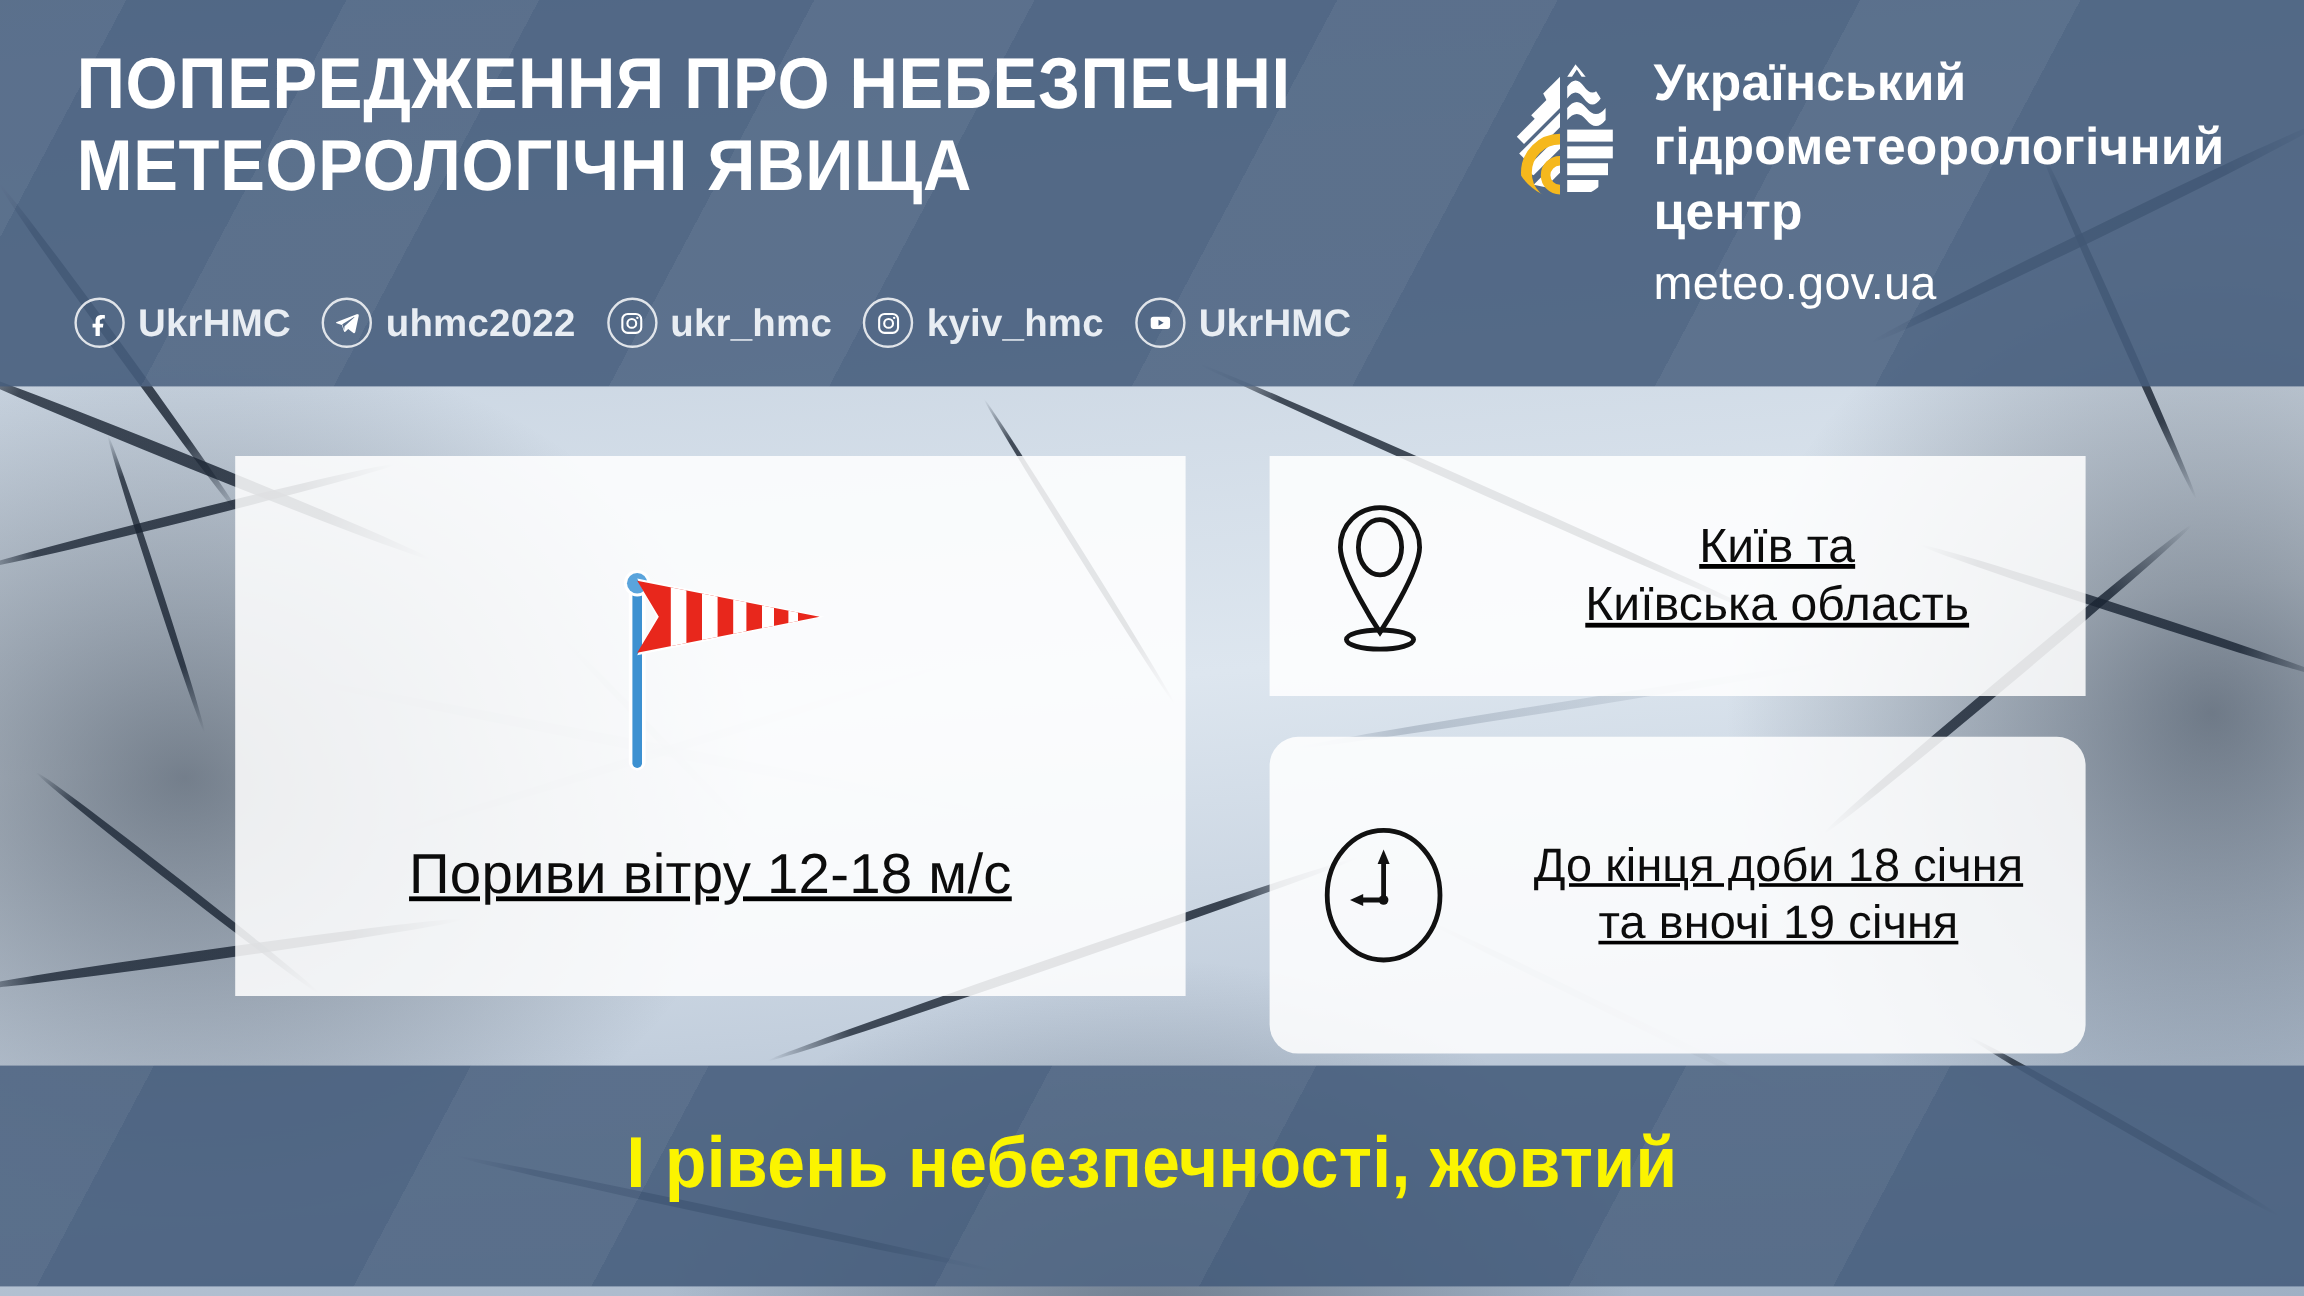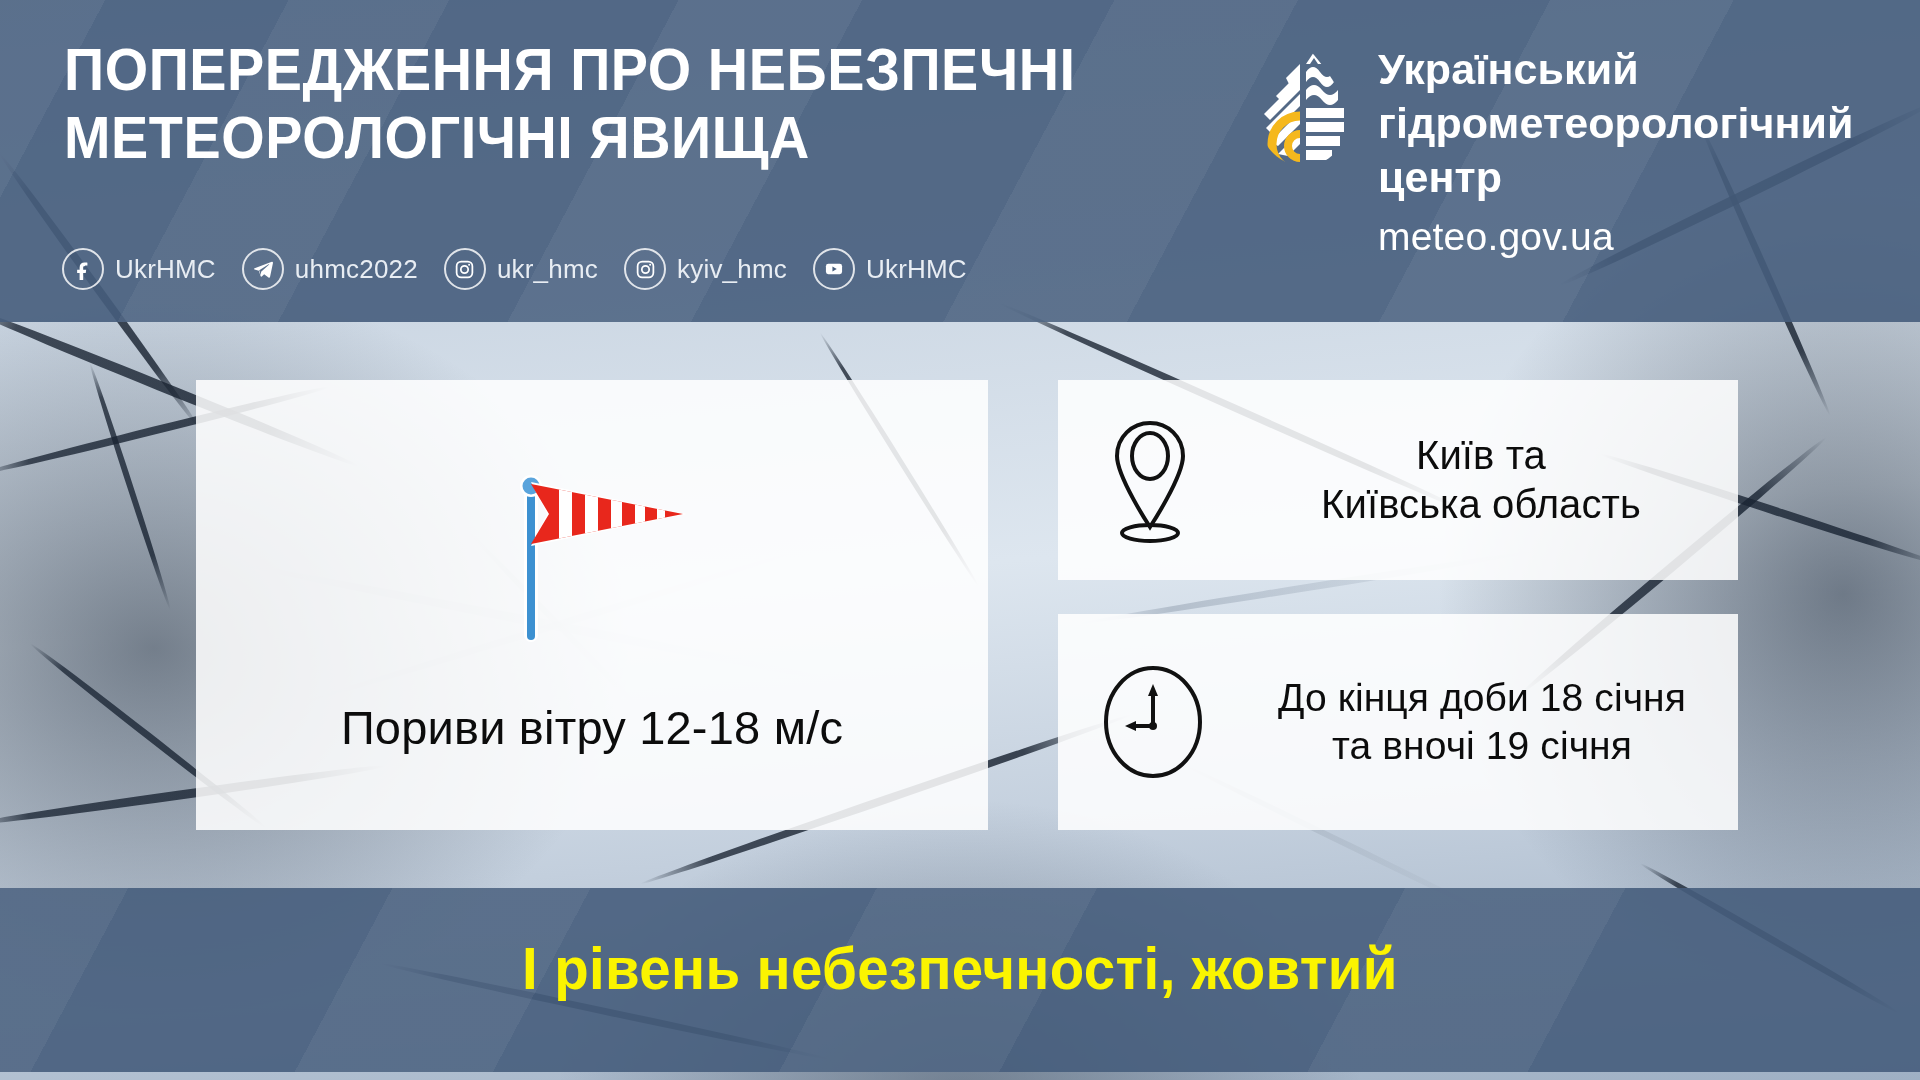--- a/index.html
+++ b/index.html
@@ -120,23 +120,24 @@
     border: 2px solid rgba(255,255,255,.82);
     border-radius: 50%;
     display: flex;
     align-items: center;
     justify-content: center;
     flex: none;
   }
   .social-ic svg { display: block; }
   .social-label {
     color: #e8edf3;
-    font-size: 26px;
+    font-size: 32px;
     letter-spacing: .2px;
     white-space: nowrap;
+    font-weight: bold;
   }
 
   
   .brand {
     position: absolute;
     left: 1256px;
     top: 42px;
     display: flex;
     align-items: flex-start;
     gap: 26px;
@@ -168,20 +169,21 @@
     left: 0;
     top: 322px;
     width: 1920px;
     height: 566px;
   }
 
   .card {
     position: absolute;
     background: rgba(255,255,255,.86);
     box-sizing: border-box;
+    text-decoration: underline;
   }
 
   .card-wind {
     left: 196px;
     top: 58px;
     width: 792px;
     height: 450px;
     display: flex;
     flex-direction: column;
     align-items: center;
@@ -204,25 +206,26 @@
     height: 200px;
     display: flex;
     align-items: center;
     gap: 44px;
     padding-left: 44px;
   }
   .card-time {
     left: 1058px;
     top: 292px;
     width: 680px;
-    height: 216px;
+    height: 264px;
     display: flex;
     align-items: center;
     gap: 36px;
     padding-left: 40px;
+    border-radius: 24px;
   }
   .card-icon { flex: none; }
   .card-lines {
     flex: 1;
     text-align: center;
     color: #0c0c0c;
     font-size: 40px;
     line-height: 1.22;
     white-space: pre-line;
     letter-spacing: .1px;

